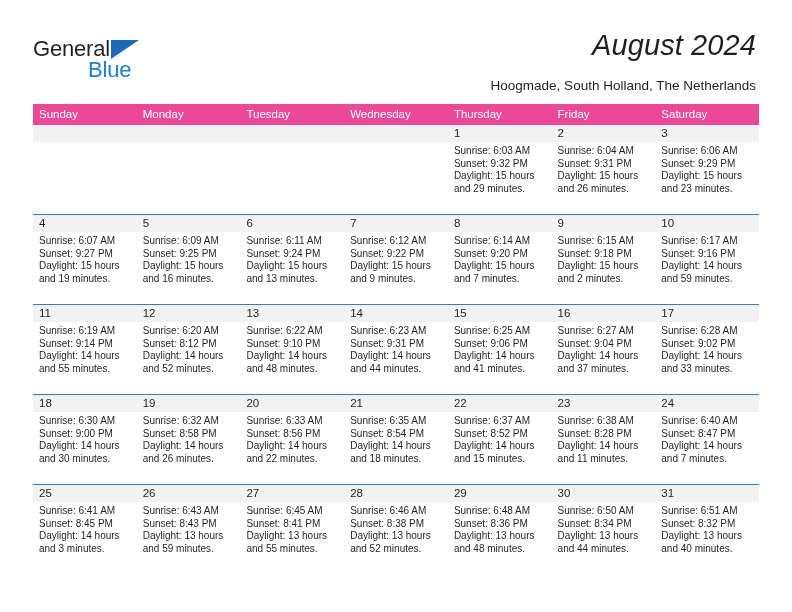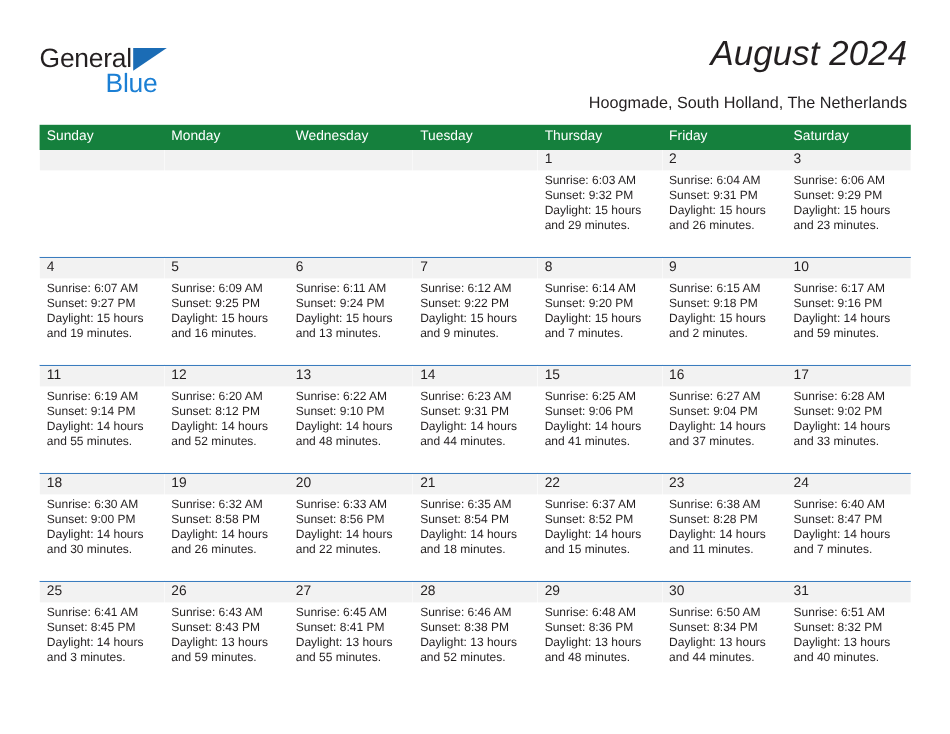--- a/index.html
+++ b/index.html
@@ -90,21 +90,21 @@
   .calendar {
     position: absolute;
     left: 33px;
     top: 104px;
     width: 726px;
   }
   .weekdays {
     display: flex;
     width: 100%;
     height: 21px;
-    background: #15803d;
+    background: #ec4899;
   }
   .weekday {
     flex: 1 1 0;
     box-sizing: border-box;
     padding-left: 6px;
     line-height: 21px;
     font-size: 11.5px;
     color: #ffffff;
     white-space: nowrap;
     overflow: hidden;
@@ -162,22 +162,22 @@
       <span class="logo-blue">Blue</span>
     </div>
     <div class="title">August 2024</div>
     <div class="subtitle">Hoogmade, South Holland, The Netherlands</div>
   </div>
 
   <div class="calendar">
     <div class="weekdays">
       <div class="weekday">Sunday</div>
       <div class="weekday">Monday</div>
+      <div class="weekday">Tuesday</div>
       <div class="weekday">Wednesday</div>
-      <div class="weekday">Tuesday</div>
       <div class="weekday">Thursday</div>
       <div class="weekday">Friday</div>
       <div class="weekday">Saturday</div>
     </div>
 
     <div class="week first">
       <div class="day empty">
         <span class="day-number"></span>
         <div class="day-info">
           <div></div>

